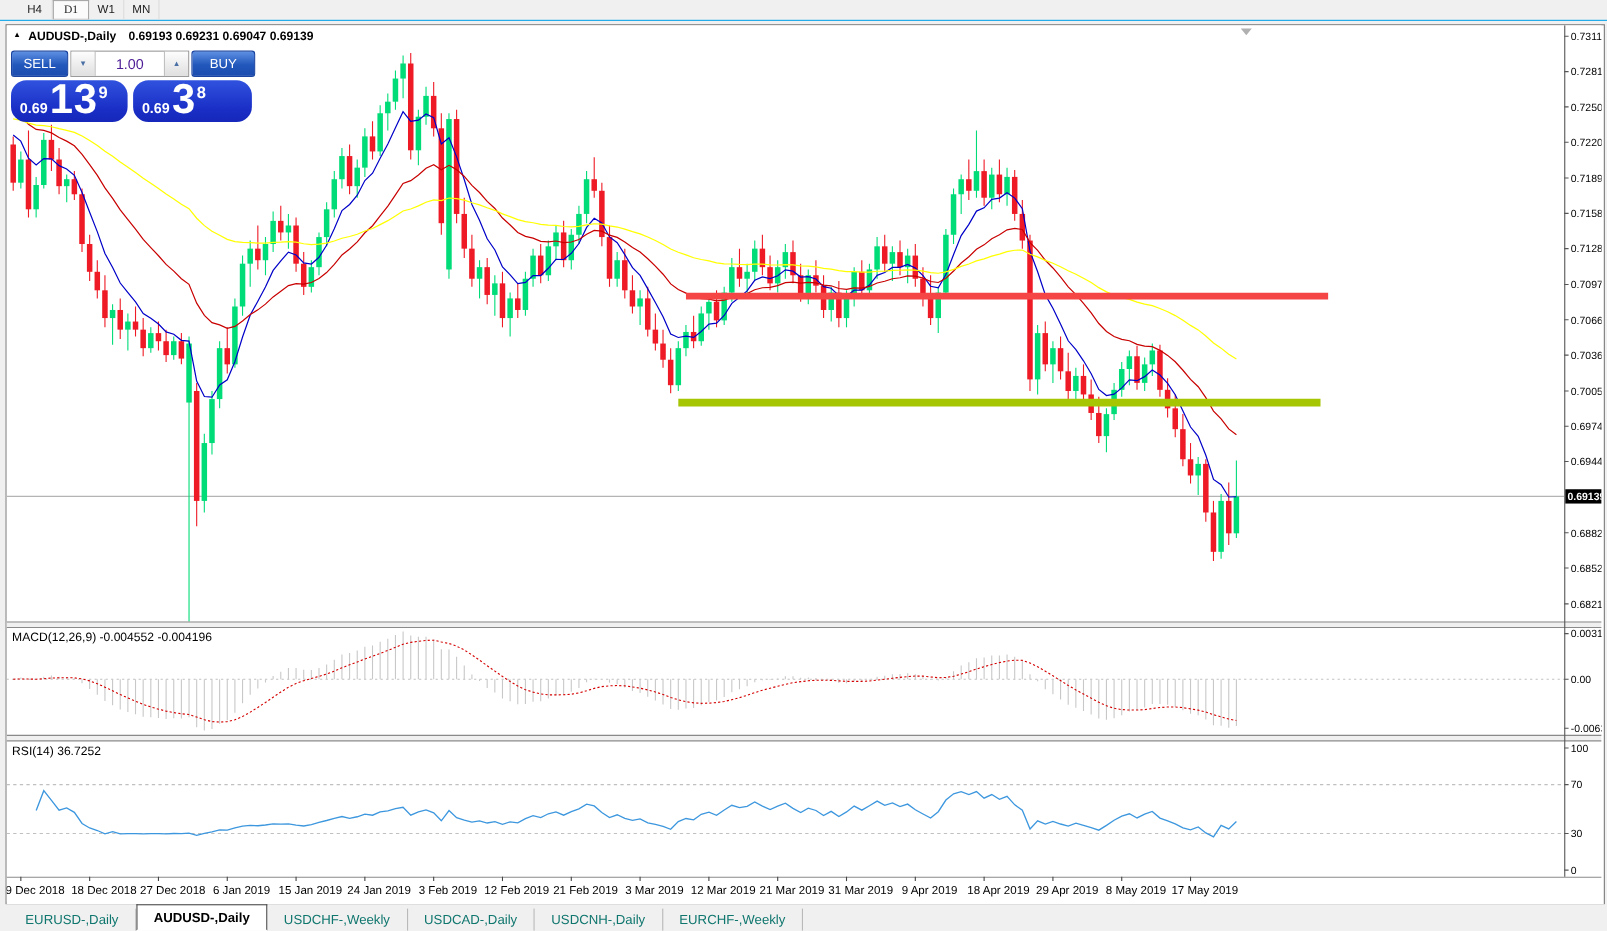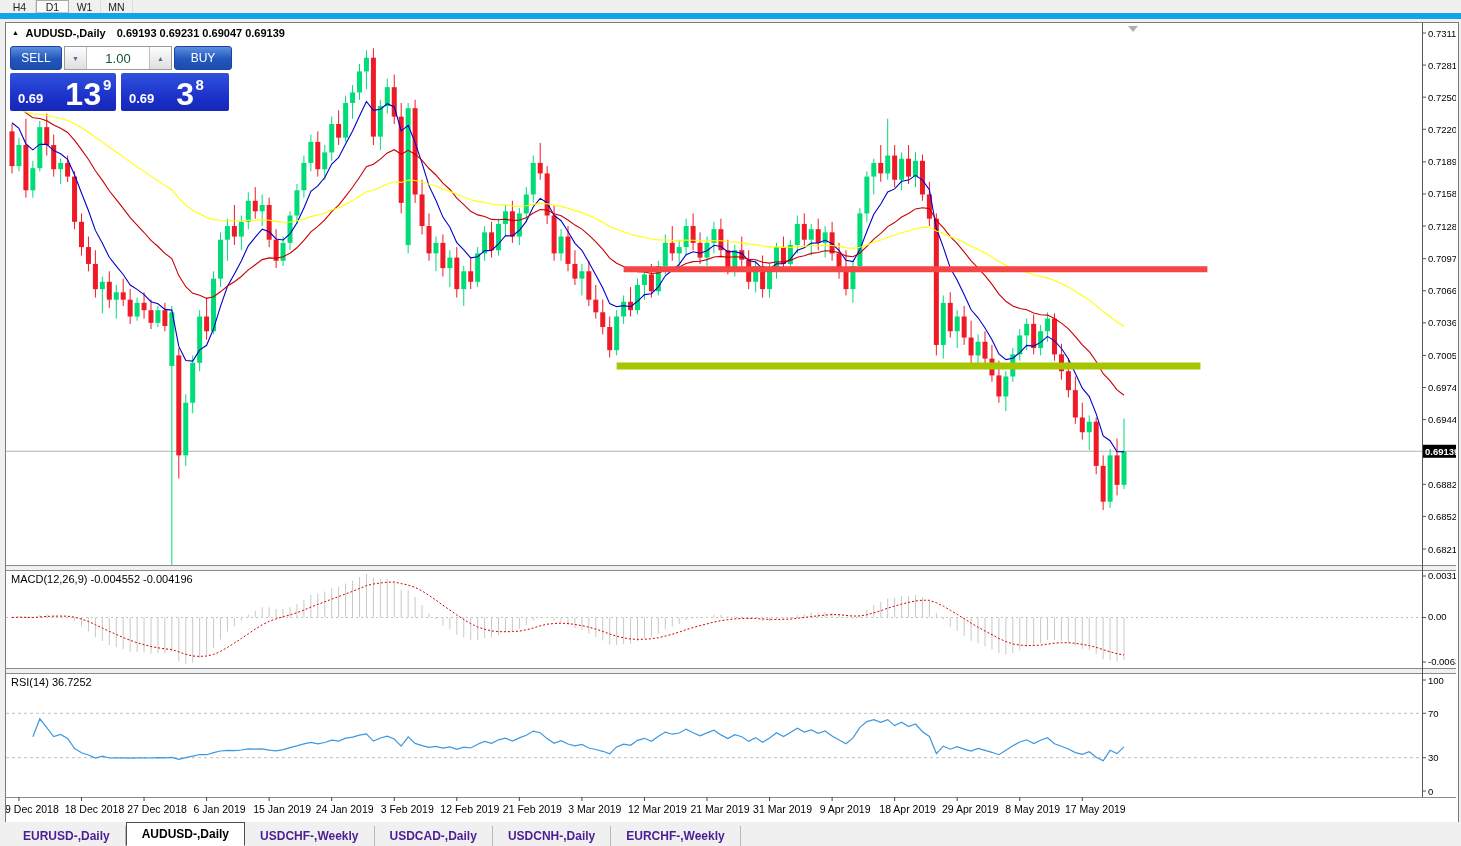--- a/index.html
+++ b/index.html
@@ -1,56 +1,56 @@
 <!DOCTYPE html>
 <html><head>
 <meta charset="utf-8">
 <style>
   html,body{margin:0;padding:0;background:#f0f0f0;width:1461px;height:846px;overflow:hidden;
     font-family:"Liberation Sans","DejaVu Sans",sans-serif;-webkit-font-smoothing:antialiased;}
   
   .toolbar{position:absolute;left:0;top:0;width:1461px;height:19px;background:#f0f0f0;
-    border-bottom:6px solid #0ea5e9;display:flex;align-items:stretch;padding-left:4px;box-sizing:border-box;}
+    border-bottom:1px solid #0ea5e9;display:flex;align-items:stretch;padding-left:16px;box-sizing:border-box;}
   .tf-btn{min-width:27px;padding:0 2px;display:flex;align-items:center;justify-content:center;
     font-size:10.5px;color:#222;border-right:1px solid #dcdcdc;cursor:default;}
-  .tf-btn.active{background:#fbfbfb;border:1px solid #a8a8a8;border-bottom-color:#c8c8c8;}
+  .tf-btn.active{background:#fbfbfb;border:1px solid #a8a8a8;border-bottom-color:#c8c8c8;font-family:Liberation Serif, serif;}
   
   .window{position:absolute;left:5px;top:22px;width:1452px;height:799px;background:#fff;
     border:1px solid #7a7a7a;box-sizing:content-box;}
   #chart-svg{position:absolute;left:0;top:0;}
   .chart-title{position:absolute;left:6px;top:4px;font-size:11px;font-weight:700;color:#000;
     white-space:nowrap;z-index:5;}
   .chart-title .arrow{font-size:7px;vertical-align:2px;margin-right:4px;}
   .chart-title .ohlc{margin-left:8px;font-weight:700;text-align:right;}
   
   .trade-panel{position:absolute;left:4px;top:23px;width:222px;z-index:6;}
   .tp-row1{display:flex;height:24px;}
   .btn-trade{flex:0 0 50px;border:1px solid #1a44a0;border-radius:3px;color:#fff;font-size:12px;
     display:flex;align-items:center;justify-content:center;
     background:linear-gradient(#5d8fe2,#2257bb 55%,#1c4cae);cursor:pointer;}
   .btn-buy{flex:0 0 56px;}
   .spin{flex:1;display:flex;margin:0 2px;border:1px solid #9a9a9a;background:#fff;}
   .spin-btn{width:21px;background:linear-gradient(#fdfdfd,#dfdfdf);border:0;display:flex;
     align-items:center;justify-content:center;font-size:7px;color:#4a6fa5;cursor:pointer;}
   .spin-btn.left{border-right:1px solid #c0c0c0;}
   .spin-btn.right{border-left:1px solid #c0c0c0;}
-  .lot-field{flex:1;display:flex;align-items:center;justify-content:center;font-size:13px;color:#14532d;}
+  .lot-field{flex:1;display:flex;align-items:center;justify-content:center;font-size:13px;color:#4c1d95;}
   .tp-row2{display:flex;margin-top:3px;height:38px;}
-  .price-box{border-radius:2px;color:#fff;display:flex;align-items:flex-end;padding:0 6px 4px 8px;
+  .price-box{border-radius:14px;color:#fff;display:flex;align-items:flex-end;padding:0 6px 4px 8px;
     background:linear-gradient(#3052de,#1a2ec6 70%,#1628ba);cursor:pointer;box-sizing:border-box;text-align:right;}
   .price-box.sell{width:106px;margin-right:5px;}
   .price-box.buy{width:108px;}
   .pb-small{font-size:13px;font-weight:700;margin-right:2px;line-height:1.25;}
-  .pb-big{font-size:32px;font-weight:700;line-height:0.82;letter-spacing:0.5px;margin-left:20px;}
+  .pb-big{font-size:38px;font-weight:700;line-height:0.82;letter-spacing:0.5px;}
   .pb-sup{font-size:15px;font-weight:700;position:relative;top:-14px;margin-left:1px;}
   
   .tabbar{position:absolute;left:0;top:822px;width:1461px;height:24px;background:#f0f0f0;
     display:flex;align-items:flex-end;padding-left:8px;box-sizing:border-box;}
-  .tab{height:20px;display:flex;align-items:center;padding:0 15px;font-size:12px;color:#4c1d95;
-    border-right:1px solid #b9b9b9;cursor:pointer;white-space:nowrap;font-weight:bold;}
+  .tab{height:20px;display:flex;align-items:center;padding:0 15px;font-size:12px;color:#0f766e;
+    border-right:1px solid #b9b9b9;cursor:pointer;white-space:nowrap;}
   .tab.active{background:#fff;border:1px solid #4d4d4d;border-bottom:1px solid #fff;height:22px;
     font-weight:700;color:#000;}
 </style>
 </head>
 <body>
 
 <div class="toolbar" id="tf-toolbar">
     <div class="tf-btn">H4</div>
     <div class="tf-btn active">D1</div>
     <div class="tf-btn">W1</div>

